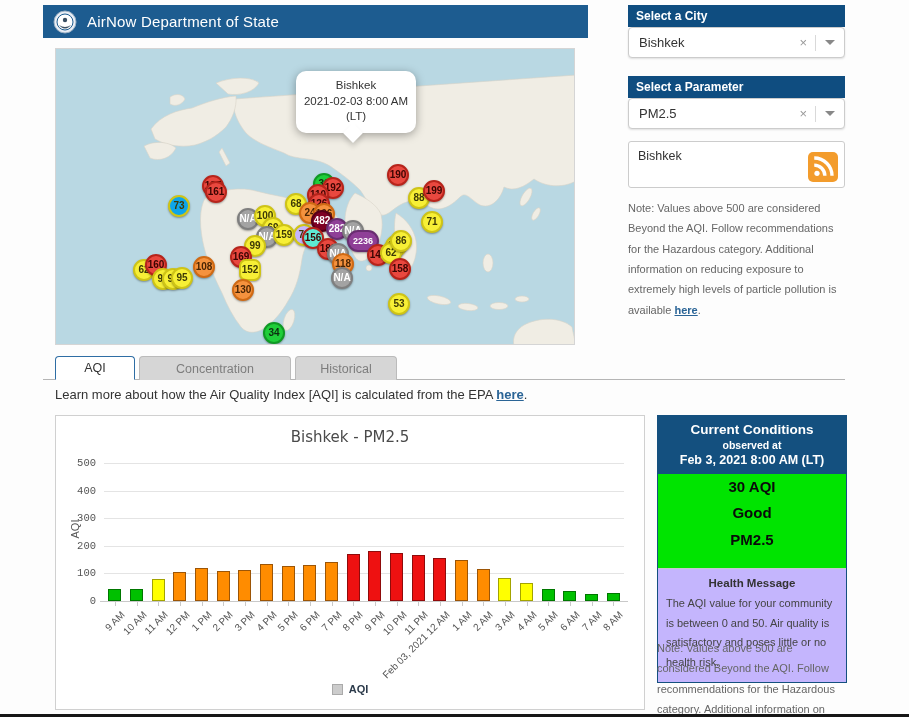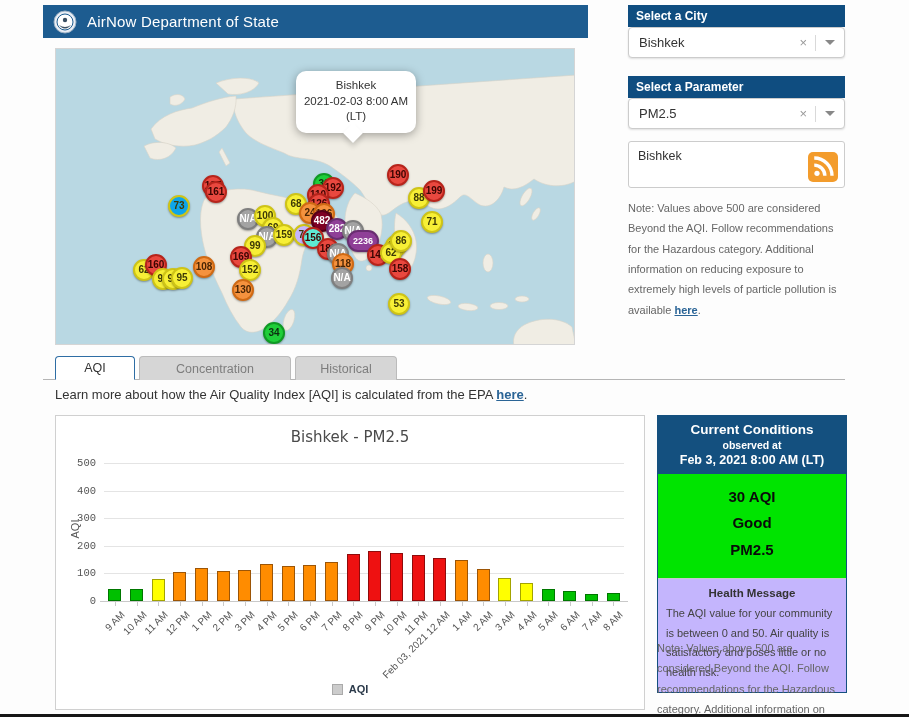--- a/index.html
+++ b/index.html
@@ -84,21 +84,21 @@
 
   .note { font-size:11px; color:#666; line-height:1.85; }
   #sidebar-note { position:absolute; left:628px; top:198px; width:214px; }
 
   
   #cc-panel { position:absolute; left:657px; top:415px; width:190px; border:1px solid #14507f; background:#fff; }
   #cc-header { background:#14507f; color:#fff; text-align:center; padding:6px 4px 7px; }
   #cc-header .l1 { font-size:13.5px; font-weight:bold; }
   #cc-header .l2 { font-size:10.5px; font-weight:bold; margin-top:2px; }
   #cc-header .l3 { font-size:12.5px; font-weight:bold; margin-top:2px; }
-  #cc-green { background:#00e400; text-align:center; padding:10px 4px 15px; }
+  #cc-green { background:#00e400; text-align:center; padding:0 4px 15px; }
   #cc-green div { font-size:15px; font-weight:bold; color:#0a0a0a; line-height:1.75; }
   #cc-health { background:#c4b5fd; border-top:1px solid #c9c9c9; padding:8px 8px 9px; }
   #cc-health .htitle { text-align:center; font-size:11.5px; font-weight:bold; color:#333; margin-bottom:5px; }
   #cc-health .htext { font-size:11px; color:#444; line-height:1.8; }
   #cc-note { position:absolute; left:657px; top:638px; width:190px; }
 
   #footer-bar { position:absolute; left:0; top:714px; width:909px; height:3px; background:#161616; }
 </style>
 </head>
 <body>
@@ -147,21 +147,21 @@
         <div class="marker" style="left: 123px; top: 157px; background: #0ea5e9; border-color: rgb(207, 196, 22); color: rgb(61, 58, 6);">73</div>
         <div class="marker" style="left: 192px; top: 170px; background: rgb(163, 163, 163); border-color: rgb(127, 127, 127); color: rgb(255, 255, 255);">N/A</div>
         <div class="marker" style="left: 209px; top: 167px; background: rgb(247, 239, 54); border-color: rgb(207, 196, 22); color: rgb(61, 58, 6);">100</div>
         <div class="marker" style="left: 240px; top: 155px; background: rgb(247, 239, 54); border-color: rgb(207, 196, 22); color: rgb(61, 58, 6);">68</div>
         <div class="marker" style="left: 217px; top: 179px; background: rgb(247, 239, 54); border-color: rgb(207, 196, 22); color: rgb(61, 58, 6);">69</div>
         <div class="marker" style="left: 211px; top: 188px; background: rgb(163, 163, 163); border-color: rgb(127, 127, 127); color: rgb(255, 255, 255);">N/A</div>
         <div class="marker" style="left: 228px; top: 186px; background: rgb(247, 239, 54); border-color: rgb(207, 196, 22); color: rgb(61, 58, 6);">159</div>
         <div class="marker" style="left: 236px; top: 186px; background: #c4b5fd; border-color: rgb(207, 196, 22); color: rgb(61, 58, 6); margin-left: 12px;">79</div>
         <div class="marker" style="left: 199px; top: 197px; background: rgb(247, 239, 54); border-color: rgb(207, 196, 22); color: rgb(61, 58, 6);">99</div>
         <div class="marker" style="left: 185px; top: 208px; background: rgb(233, 72, 63); border-color: rgb(183, 36, 27); color: rgb(60, 5, 2);">169</div>
-        <div class="marker" style="left: 194px; top: 221px; background: rgb(247, 239, 54); border-color: rgb(207, 196, 22); color: rgb(61, 58, 6);">152</div>
+        <div class="marker" style="left: 194px; top: 221px; background: rgb(247, 239, 54); border-color: rgb(207, 196, 22); color: rgb(61, 58, 6); border-radius: 7px;">152</div>
         <div class="marker" style="left: 187px; top: 241px; background: rgb(245, 146, 62); border-color: rgb(208, 106, 20); color: rgb(74, 37, 4);">130</div>
         <div class="marker" style="left: 88px; top: 221px; background: rgb(247, 239, 54); border-color: rgb(207, 196, 22); color: rgb(61, 58, 6);">62</div>
         <div class="marker" style="left: 100px; top: 216px; background: rgb(233, 72, 63); border-color: rgb(183, 36, 27); color: rgb(60, 5, 2);">160</div>
         <div class="marker" style="left: 107px; top: 230px; background: rgb(247, 239, 54); border-color: rgb(207, 196, 22); color: rgb(61, 58, 6);">95</div>
         <div class="marker" style="left: 117px; top: 230px; background: rgb(247, 239, 54); border-color: rgb(207, 196, 22); color: rgb(61, 58, 6);">93</div>
         <div class="marker" style="left: 126px; top: 229px; background: rgb(247, 239, 54); border-color: rgb(207, 196, 22); color: rgb(61, 58, 6);">95</div>
         <div class="marker" style="left: 148px; top: 218px; background: rgb(245, 146, 62); border-color: rgb(208, 106, 20); color: rgb(74, 37, 4);">108</div>
         <div class="marker" style="left: 218px; top: 284px; background: rgb(31, 206, 58); border-color: rgb(15, 154, 36); color: rgb(11, 46, 16);">34</div>
         <div class="marker" style="left: 342px; top: 126px; background: rgb(233, 72, 63); border-color: rgb(183, 36, 27); color: rgb(60, 5, 2);">190</div>
         <div class="marker" style="left: 268px; top: 135px; background: rgb(31, 206, 58); border-color: rgb(15, 154, 36); color: rgb(11, 46, 16);">30</div>

